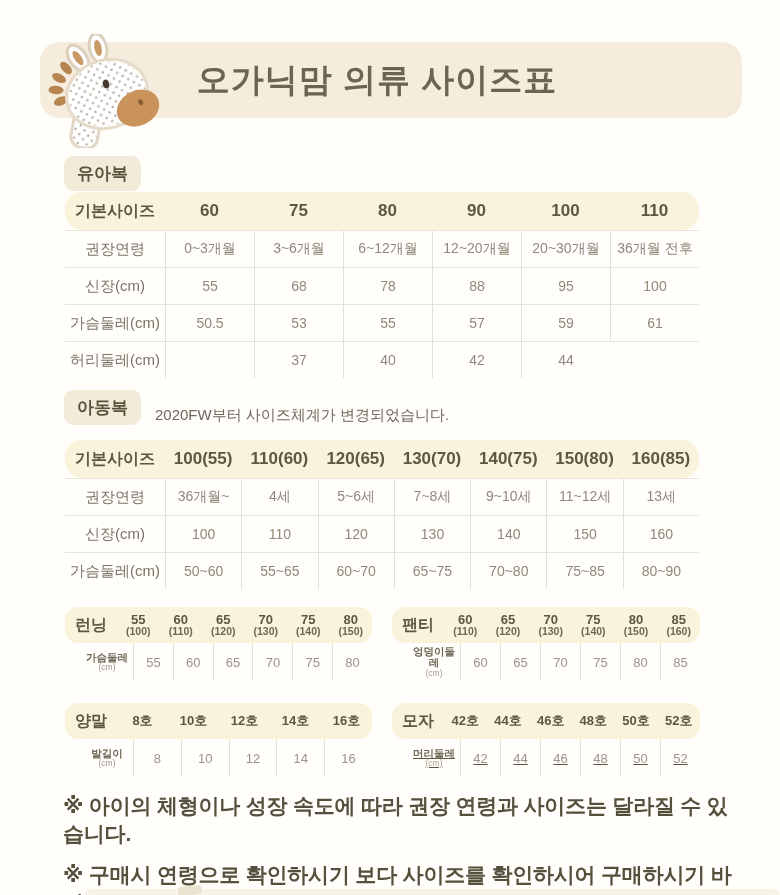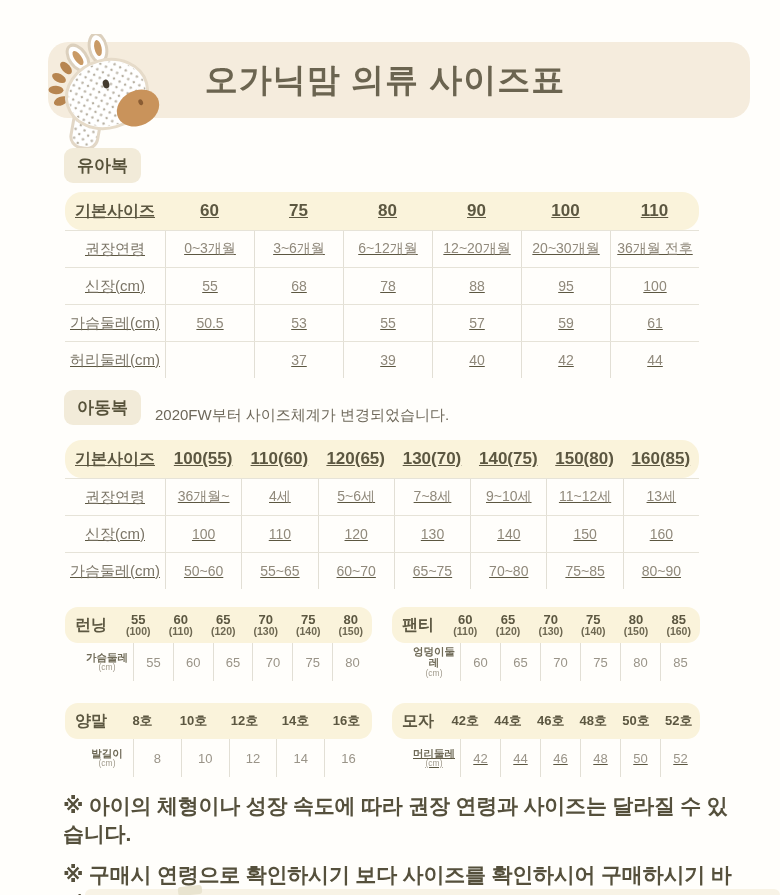--- a/index.html
+++ b/index.html
@@ -4,39 +4,39 @@
 <style>
   html,body{margin:0;padding:0;}
   body{
     width:780px;height:895px;position:relative;overflow:hidden;
     background:#fffefb;
     font-family:"Liberation Sans","DejaVu Sans",sans-serif;
     color:#5c5741;
   }
   
   .title-box{
-    position:absolute;left:48px;top:42px;width:702px;height:76px;
+    position:absolute;left:40px;top:42px;width:702px;height:76px;
     background:#f5ecdd;border-radius:20px;
     display:flex;align-items:center;justify-content:center;
   }
   .title-text{
     font-size:33px;font-weight:bold;color:#6b6450;letter-spacing:1px;
     padding-right:28px;
   }
   .mascot{position:absolute;left:44px;top:34px;width:118px;height:114px;z-index:2;}
   
   .pill{
     display:inline-block;background:#f2ebd9;border-radius:9px;
     padding:6px 13px;font-size:17px;font-weight:bold;color:#57523a;
   }
-  .sec-infant{position:absolute;left:64px;top:148px;font-family:Liberation Serif, serif;}
+  .sec-infant{position:absolute;left:64px;top:156px;font-family:Liberation Serif, serif;}
   .sec-kids{position:absolute;left:64px;top:390px;display:flex;align-items:flex-end;gap:14px;}
   .sec-note{font-size:15px;color:#6e685a;font-weight:normal;}
   
-  .big-table{position:absolute;left:65px;width:634px;text-decoration:underline;}
+  .big-table{position:absolute;left:65px;width:634px;}
   .bt-infant{top:192px;}
   .bt-kids{top:440px;}
   .bt-head{
     display:grid;height:38px;align-items:center;text-align:center;
     background:#faf3db;border-radius:17px;
     font-weight:bold;color:#5c5741;
   }
   .bt-hcell{font-size:17px;}
   .bt-hlabel{font-size:16px;}
   .bt-row{
@@ -158,21 +158,20 @@
       <div class="bt-cell">53</div>
       <div class="bt-cell">55</div>
       <div class="bt-cell">57</div>
       <div class="bt-cell">59</div>
       <div class="bt-cell">61</div>
     </div>
     <div class="bt-row" style="grid-template-columns: 100px repeat(6, 1fr);">
       <div class="bt-rlabel">허리둘레(cm)</div>
       <div class="bt-cell"></div>
       <div class="bt-cell">37</div>
-      <div class="bt-cell">39</div>
       <div class="bt-cell">40</div>
       <div class="bt-cell">42</div>
       <div class="bt-cell">44</div>
     </div>
   </div>
 
 <div class="sec-kids">
   <span class="pill">아동복</span>
   <span class="sec-note">2020FW부터 사이즈체계가 변경되었습니다.</span>
 </div>

